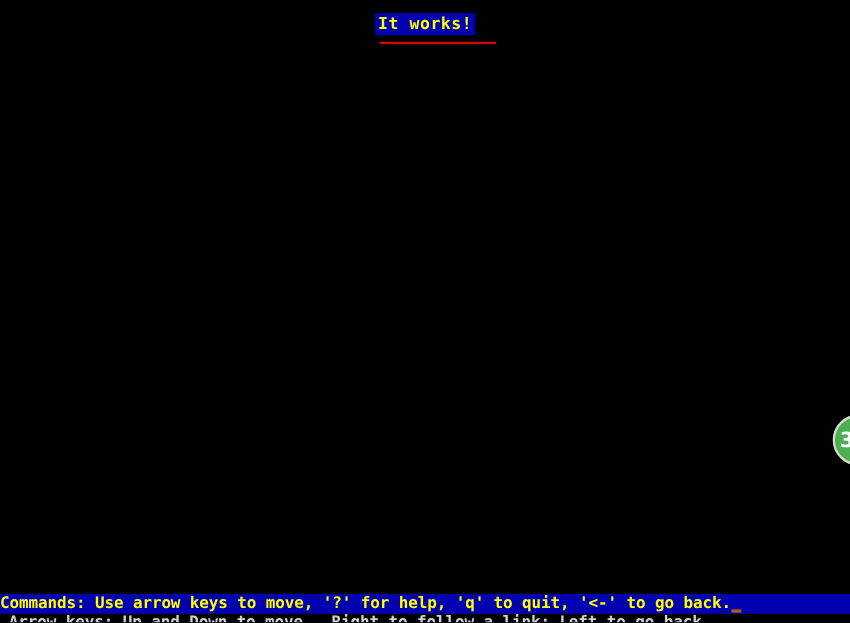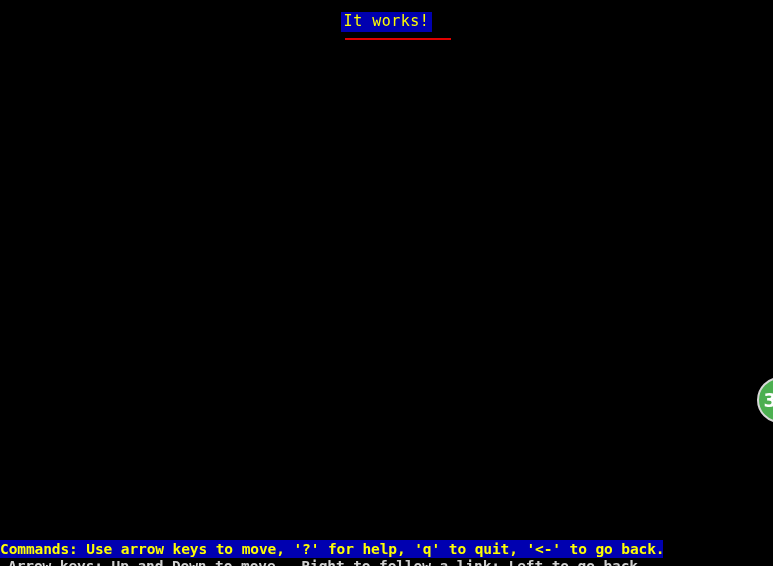--- a/index.html
+++ b/index.html
@@ -42,21 +42,21 @@
     text-align: center;
     line-height: 20px;
   }
 
   .heading-text {
     display: inline-block;
     background: #0000b0;
     color: #ffff00;
     font-family: "DejaVu Sans Mono", monospace;
     font-size: 15px;
-    font-weight: normal;
+    font-weight: bold;
     letter-spacing: 0.5px;
     padding: 1px 3px 2px 3px;
     line-height: 17px;
   }
 
   .hrule {
     position: absolute;
     left: 345px;
     top: 38px;
     width: 106px;
@@ -87,21 +87,21 @@
     font-weight: bold;
     margin-right: 20px;
     line-height: 1;
   }
 
   
   .statusbar {
     position: absolute;
     left: 0;
     top: 540px;
-    width: 663px;
+    width: 773px;
     height: 19px;
     background: #0000b0;
     white-space: pre;
     overflow: hidden;
   }
   .statusbar-text {
     display: inline-block;
     color: #ffff00;
     font-family: "DejaVu Sans Mono", monospace;
     font-size: 14.5px;

